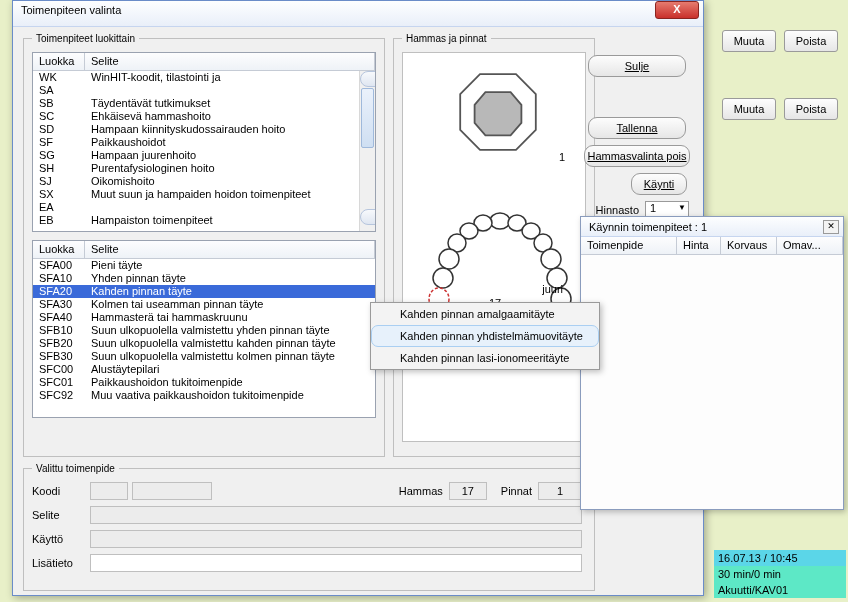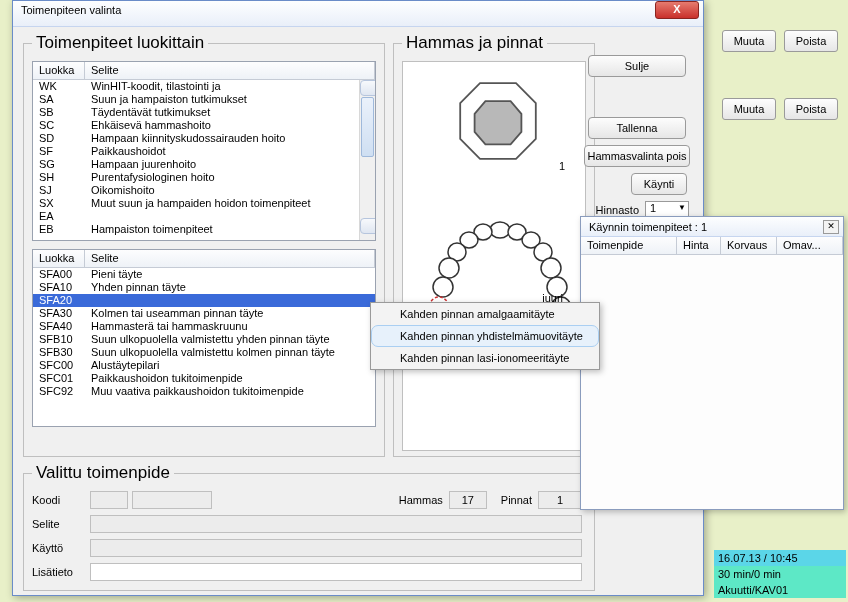--- a/index.html
+++ b/index.html
@@ -7,21 +7,21 @@
 
 
 .dialog { position: absolute; left: 12px; top: 0; width: 692px; background: #f0f0f0; border: 1px solid #6a8cc8; box-shadow: 2px 2px 8px rgba(0,0,0,.3); }
 .titlebar { height: 26px; background: linear-gradient(#fdfeff,#e9eff9); border-bottom: 1px solid #c6d5ef; display: flex; align-items: center; padding: 0 4px 8px 8px; }
 .titlebar .title { flex: 1; color: #000; }
 .titlebar .closebtn { width: 44px; height: 18px; background: linear-gradient(#e67b6f,#c9302b); border: 1px solid #8a2420; border-radius: 3px; color: #fff; text-align: center; line-height: 14px; font-weight: bold; cursor: pointer; }
 
 .body { padding: 6px; position: relative; height: 568px; }
 
 fieldset { border: 1px solid #bfbfbf; margin: 0; padding: 8px; }
-legend { padding: 0 4px; font-size: 17px; }
+legend { padding: 0 4px; font-size: 10px; }
 
 .fs-luokittain { position: absolute; left: 10px; top: 6px; width: 362px; height: 424px; }
 .fs-hammas { position: absolute; left: 380px; top: 6px; width: 202px; height: 424px; }
 .fs-valittu { position: absolute; left: 10px; top: 436px; width: 572px; height: 128px; }
 
 .listwrap { border: 1px solid #9aa2b0; background: #fff; height: 180px; overflow: hidden; position: relative; }
 .listwrap.small { height: 180px; }
 .listwrap.second { margin-top: 8px; height: 178px; }
 .listhead { display: flex; background: linear-gradient(#fdfdfe,#eef2f7); border-bottom: 1px solid #c5cbd5; height: 18px; position: sticky; top: 0; }
 .listhead .colh { padding: 2px 6px; border-right: 1px solid #c5cbd5; }
@@ -32,21 +32,21 @@
 .c-luokka { width: 52px; }
 .c-selite { flex: 1; }
 
 
 .scrollbar { position: absolute; right: 0; top: 18px; bottom: 0; width: 16px; background: #f0f0f0; border-left: 1px solid #d8d8d8; }
 .scrollbar .btn { height: 16px; background: linear-gradient(#f7f9fc,#dfe6f1); border: 1px solid #b6c5dd; text-align: center; line-height: 12px; font-size: 9px; }
 .scrollbar .thumb { position: absolute; left: 1px; right: 1px; top: 17px; height: 60px; background: linear-gradient(#eaf1fb,#cfdff2); border: 1px solid #9fb9db; border-radius: 2px; }
 
 
 .rightcol { position: absolute; right: 12px; top: 28px; width: 108px; }
-.btn { display: block; width: 98px; height: 22px; margin: 0 auto 6px; background: linear-gradient(#fdfdfd,#e6e6e6); border: 1px solid #9a9a9a; border-radius: 4px; text-align: center; line-height: 20px; cursor: pointer; }
+.btn { display: block; width: 98px; height: 22px; margin: 0 auto 6px; background: linear-gradient(#fdfdfd,#e6e6e6); border: 1px solid #9a9a9a; border-radius: 9px; text-align: center; line-height: 20px; cursor: pointer; text-decoration: underline; }
 .btn.wide { width: 106px; }
 .select { width: 44px; height: 18px; border: 1px solid #9a9a9a; background: #fff; text-align: left; padding-left: 4px; }
 
 
 .tooth-panel { background: #fff; border: 1px solid #bfbfbf; height: 390px; position: relative; }
 .tooth-top { position: absolute; left: 50px; top: 14px; width: 90px; height: 90px; }
 .tooth-top svg { width: 100%; height: 100%; }
 .tooth-num1 { position: absolute; right: 20px; top: 98px; }
 .arch { position: absolute; left: 12px; top: 150px; width: 170px; height: 210px; }
 .arch svg { width: 100%; height: 100%; }
@@ -105,21 +105,20 @@
           <div class="colh c-luokka">Luokka</div>
           <div class="colh c-selite">Selite</div>
         </div>
         <div class="listbody" id="lb1">
             <div class="row">
               <span class="cell c-luokka">WK</span>
               <span class="cell c-selite">WinHIT-koodit, tilastointi ja</span>
             </div>
             <div class="row">
               <span class="cell c-luokka">SA</span>
-              <span class="cell c-selite">Suun ja hampaiston tutkimukset</span>
             </div>
             <div class="row">
               <span class="cell c-luokka">SB</span>
               <span class="cell c-selite">Täydentävät tutkimukset</span>
             </div>
             <div class="row">
               <span class="cell c-luokka">SC</span>
               <span class="cell c-selite">Ehkäisevä hammashoito</span>
             </div>
             <div class="row">
@@ -170,32 +169,37 @@
             <div class="row">
               <span class="cell c-luokka">SFA00</span>
               <span class="cell c-selite">Pieni täyte</span>
             </div>
             <div class="row">
               <span class="cell c-luokka">SFA10</span>
               <span class="cell c-selite">Yhden pinnan täyte</span>
             </div>
             <div class="row sel">
               <span class="cell c-luokka">SFA20</span>
+              <span class="cell c-selite">Kahden pinnan täyte</span>
             </div>
             <div class="row">
               <span class="cell c-luokka">SFA30</span>
               <span class="cell c-selite">Kolmen tai useamman pinnan täyte</span>
             </div>
             <div class="row">
               <span class="cell c-luokka">SFA40</span>
               <span class="cell c-selite">Hammasterä tai hammaskruunu</span>
             </div>
             <div class="row">
               <span class="cell c-luokka">SFB10</span>
               <span class="cell c-selite">Suun ulkopuolella valmistettu yhden pinnan täyte</span>
+            </div>
+            <div class="row">
+              <span class="cell c-luokka">SFB20</span>
+              <span class="cell c-selite">Suun ulkopuolella valmistettu kahden pinnan täyte</span>
             </div>
             <div class="row">
               <span class="cell c-luokka">SFB30</span>
               <span class="cell c-selite">Suun ulkopuolella valmistettu kolmen pinnan täyte</span>
             </div>
             <div class="row">
               <span class="cell c-luokka">SFC00</span>
               <span class="cell c-selite">Alustäytepilari</span>
             </div>
             <div class="row">

